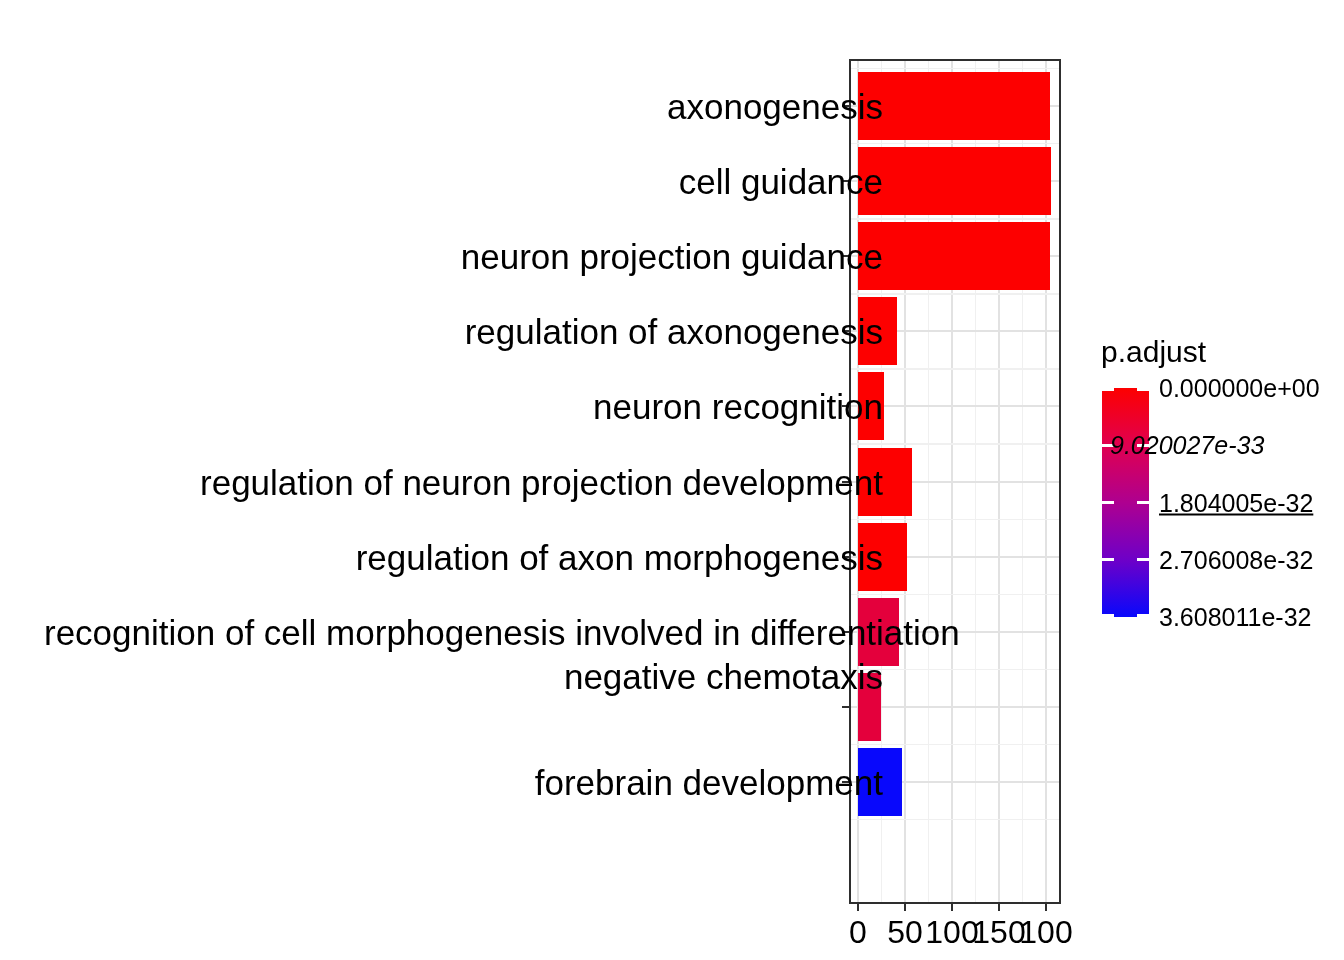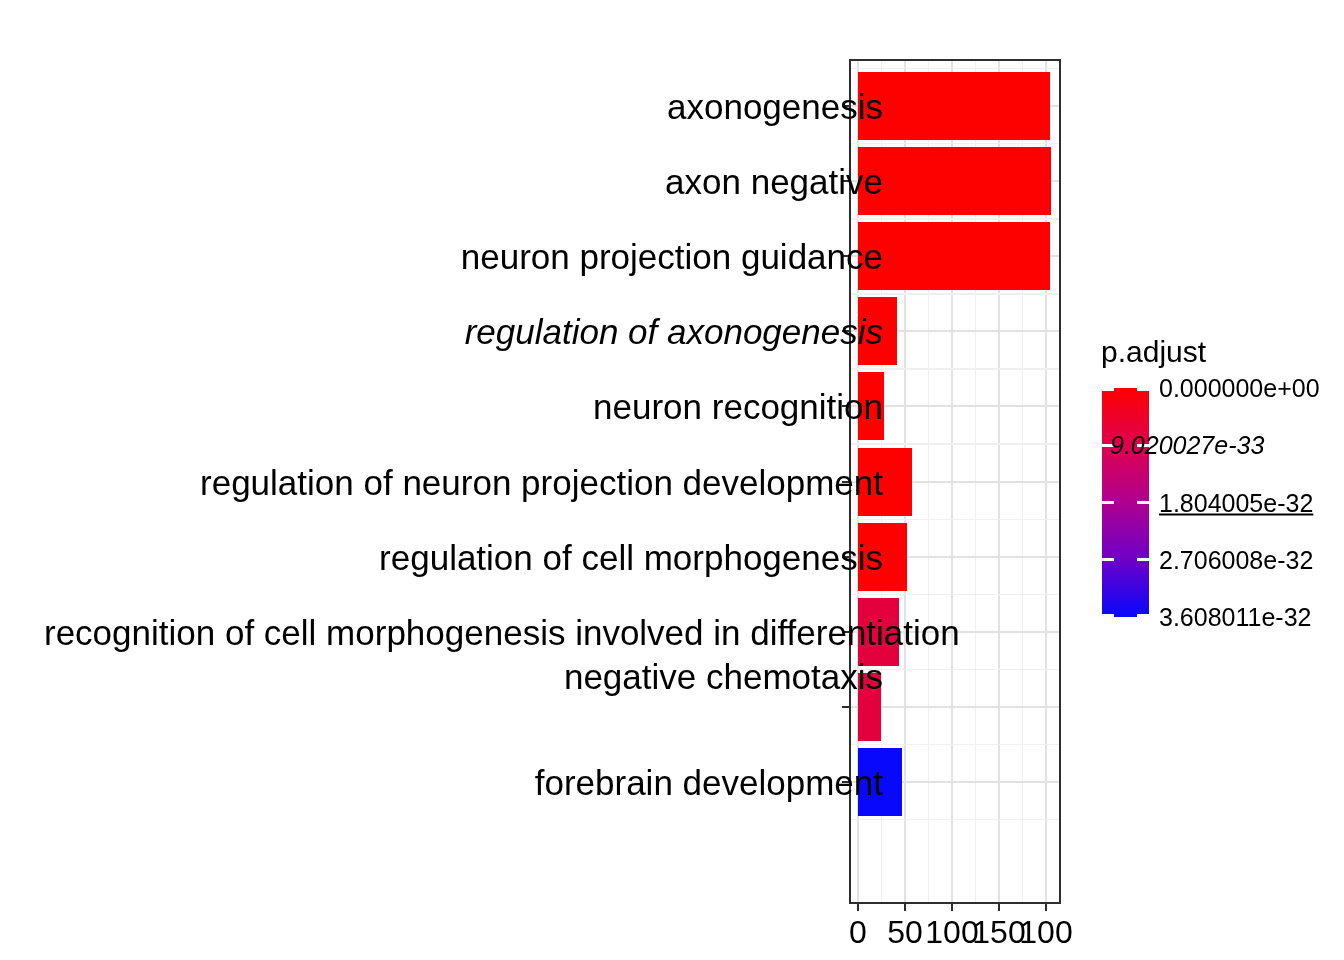--- a/index.html
+++ b/index.html
@@ -81,31 +81,31 @@
       <div class="bar" style="left: 7px; top: 387px; height: 68px; width: 54px; background: rgb(253, 0, 0);"></div>
       <div class="bar" style="left: 7px; top: 462px; height: 68px; width: 49px; background: rgb(253, 0, 0);"></div>
       <div class="bar" style="left: 7px; top: 537px; height: 68px; width: 41px; background: rgb(228, 0, 60);"></div>
       <div class="bar" style="left: 7px; top: 612px; height: 68px; width: 23px; background: rgb(228, 0, 60);"></div>
       <div class="bar" style="left: 7px; top: 687px; height: 68px; width: 44px; background: rgb(8, 8, 252);"></div>
     </div>
   <div id="y-axis">
       <div class="y-tick" style="left: 842px; top: 105.054px;"></div>
       <div class="cat-label" style="top: 106.054px;">axonogenesis</div>
       <div class="y-tick" style="left: 842px; top: 180.143px;"></div>
-      <div class="cat-label" style="top: 181.143px;">axon negative</div>
+      <div class="cat-label" style="top: 181.143px;">cell guidance</div>
       <div class="y-tick" style="left: 842px; top: 255.232px;"></div>
       <div class="cat-label" style="top: 256.232px;">neuron projection guidance</div>
       <div class="y-tick" style="left: 842px; top: 330.321px;"></div>
-      <div class="cat-label" style="top: 331.321px; font-style: italic;">regulation of axonogenesis</div>
+      <div class="cat-label" style="top: 331.321px;">regulation of axonogenesis</div>
       <div class="y-tick" style="left: 842px; top: 405.411px;"></div>
       <div class="cat-label" style="top: 406.411px;">neuron recognition</div>
       <div class="y-tick" style="left: 842px; top: 480.5px;"></div>
       <div class="cat-label" style="top: 481.5px;">regulation of neuron projection development</div>
       <div class="y-tick" style="left: 842px; top: 555.589px;"></div>
-      <div class="cat-label" style="top: 556.589px;">regulation of cell morphogenesis</div>
+      <div class="cat-label" style="top: 556.589px;">regulation of axon morphogenesis</div>
       <div class="y-tick" style="left: 842px; top: 630.679px;"></div>
       <div class="cat-label" style="top: 631.679px;">recognition of cell morphogenesis involved in differentiation</div>
       <div class="y-tick" style="left: 842px; top: 705.768px;"></div>
       <div class="cat-label" style="top: 676px;">negative chemotaxis</div>
       <div class="y-tick" style="left: 842px; top: 780.857px;"></div>
       <div class="cat-label" style="top: 781.857px;">forebrain development</div>
     </div>
   <div id="x-axis">
       <div class="x-tick" style="left: 857px; top: 904px;"></div>
       <div class="x-tick-label" style="left: 858px; top: 916px;">0</div>

